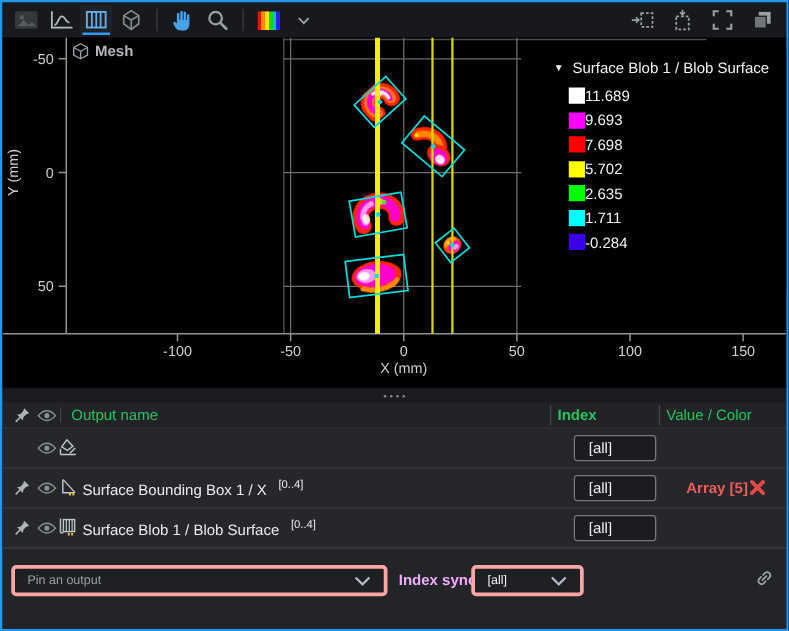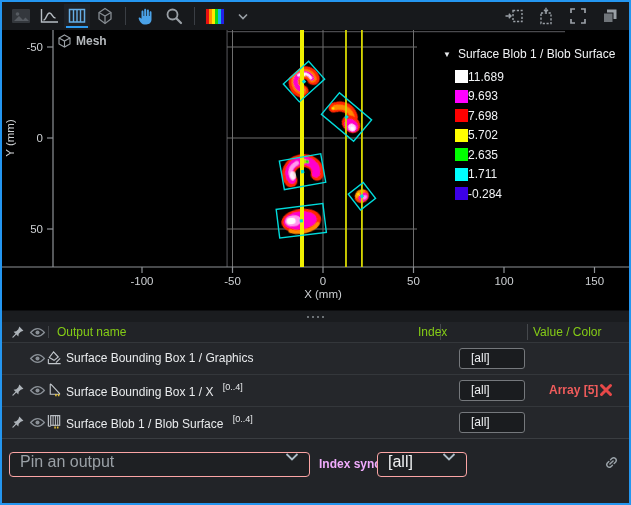--- a/index.html
+++ b/index.html
@@ -26,43 +26,43 @@
   .legend-row{display:flex;align-items:center;gap:0;height:19.5px;margin-left:38px;}
   .legend-row .swatch{width:13px;height:13px;flex:0 0 auto;}
   
   .splitter{height:12px;background:#1a1c1f;display:flex;align-items:center;justify-content:center;gap:3px;flex:0 0 auto;border-top:1px solid #0d0e10;box-sizing:border-box;}
   .splitter i{width:2px;height:2px;border-radius:50%;background:#8a8f94;display:block;}
   
   .panel-header{height:23px;background:#27292d;display:flex;align-items:center;padding:0 8px;gap:7px;flex:0 0 auto;}
   .panel-title{color:#f0f2f4;font-size:12.5px;}
   .panel-badge{color:#8a9097;font-size:12px;}
   .panel-chevron{margin-left:auto;display:flex;}
-  .col-header{position:relative;height:20px;background:#212327;border-bottom:1px solid #34373b;flex:0 0 auto;font-size:12px;color:#84cc16;}
+  .col-header{position:relative;height:20px;background:#212327;border-bottom:1px solid #34373b;flex:0 0 auto;font-size:12px;color:#22c55e;}
   .col-header .hpin{position:absolute;left:9px;top:3px;}
   .col-header .heye{position:absolute;left:27px;top:5px;}
   .col-header .hsep{position:absolute;left:46px;top:4px;width:1px;height:12px;background:#3f4246;}
   .col-header .h-name{position:absolute;left:55px;top:3px;}
-  .col-header .h-index{position:absolute;left:416px;top:3px;}
+  .col-header .h-index{position:absolute;left:444px;top:3px;font-weight:bold;}
   .col-header .h-value{position:absolute;left:531px;top:3px;}
   .col-header .csep1{position:absolute;left:438px;top:2px;width:1px;height:16px;background:#45484c;}
   .col-header .csep2{position:absolute;left:525px;top:2px;width:1px;height:16px;background:#45484c;}
   .rows{flex:0 0 auto;background:#25272b;}
   .trow{position:relative;height:31px;background:#25272b;}
   .trow + .trow{border-top:1px solid #34373b;}
   .trow .rpin{position:absolute;left:9px;top:8px;}
   .trow .reye{position:absolute;left:27px;top:10px;}
   .trow .rtype{position:absolute;left:44px;top:6px;}
   .trow .rname{position:absolute;left:64px;top:8px;font-size:12px;color:#e9ebed;white-space:nowrap;}
   .trow .rname sup{font-size:9px;position:relative;top:-1px;margin-left:6px;}
   .index-box{position:absolute;left:457px;top:5px;width:66px;height:21px;box-sizing:border-box;border:1px solid #75787c;border-radius:3px;background:#1a1c1f;color:#f0f2f4;font-size:12px;line-height:19px;padding-left:11px;}
   .trow .rvalue{position:absolute;left:547px;top:8px;font-size:12px;font-weight:700;color:#f05c5c;}
   .trow .rclose{position:absolute;left:597px;top:8px;}
   
   .bottombar{position:relative;flex:1 1 auto;background:#222428;border-top:1px solid #3a3d41;}
-  .dd{position:absolute;box-sizing:border-box;height:25px;border:1px solid #fca5a5;border-radius:4px;background:#1e2023;display:flex;font-size:16px;}
+  .dd{position:absolute;box-sizing:border-box;height:25px;border:3px solid #fca5a5;border-radius:4px;background:#1e2023;display:flex;align-items:center;font-size:10px;}
   .dd .dd-text{padding-left:10px;white-space:nowrap;}
   .dd .dd-chev{margin-left:auto;padding-right:10px;display:flex;}
   .dd-pin{left:7px;top:13px;width:301px;color:#9aa0a6;}
   .dd-sync{left:375px;top:13px;width:90px;color:#f0f2f4;}
   .sync-label{position:absolute;left:317px;top:18px;font-size:12px;color:#f0abfc;font-weight:bold;}
   .link-btn{position:absolute;right:9px;top:15px;}
   .icon{display:inline-flex;}
 </style>
 </head>
 <body>
@@ -346,21 +346,20 @@
         </span>
         <span class="rtype icon">
           <svg width="17" height="17" viewBox="0 0 18 18">
             <g fill="none" stroke="#c2c7cc" stroke-width="1.2">
               <path d="M2.5 15.5 H15.5 M2.5 15.5 V10.5"></path>
               <path d="M3.5 9 L8 3 L13 8.5 L8.5 12 Z"></path>
               <path d="M10.5 14.5 L15 10"></path>
             </g>
           </svg>
         </span>
-        <span class="rname">Surface Bounding Box 1 / Graphics</span>
         <span class="index-box">[all]</span>
       </div>
       <div class="trow">
         <span class="rpin icon">
           <svg width="14" height="14" viewBox="0 0 16 16">
             <path d="M9.5 1.8 L14.2 6.5 L11.2 7.6 L8.8 10 L8.4 13 L3 7.6 L6 7.2 L8.4 4.8 Z" fill="#aeb4ba"></path>
             <path d="M2.2 13.8 L5.6 10.4" stroke="#aeb4ba" stroke-width="1.4" stroke-linecap="round"></path>
           </svg>
         </span>
         <span class="reye icon">

